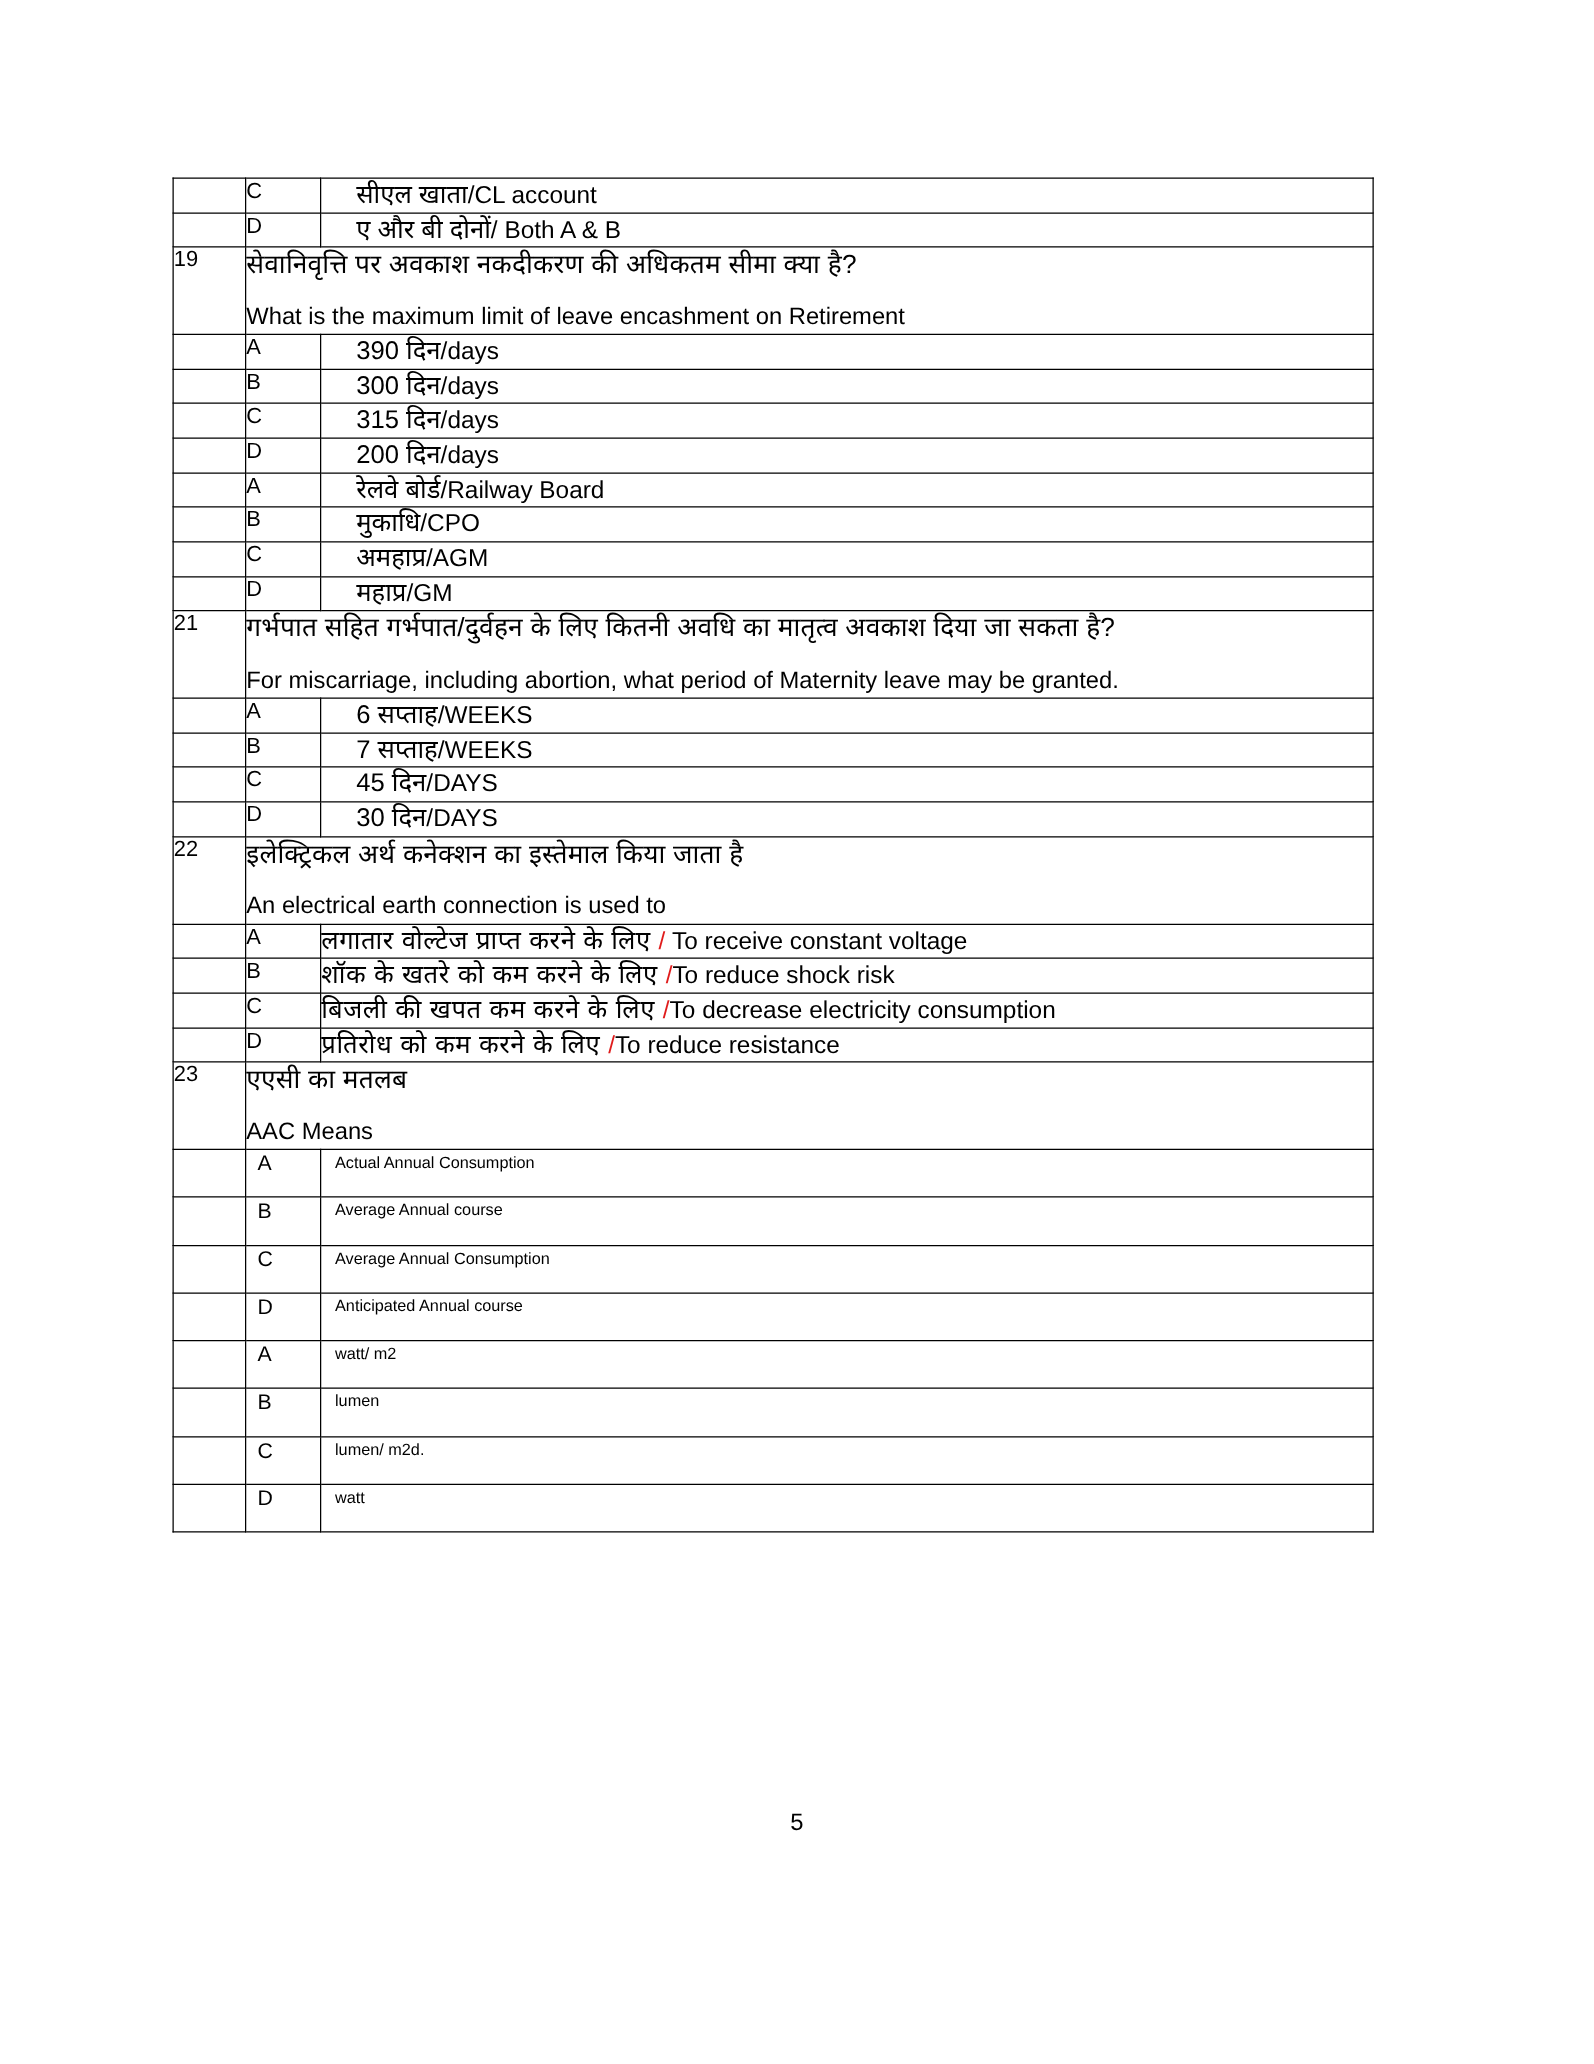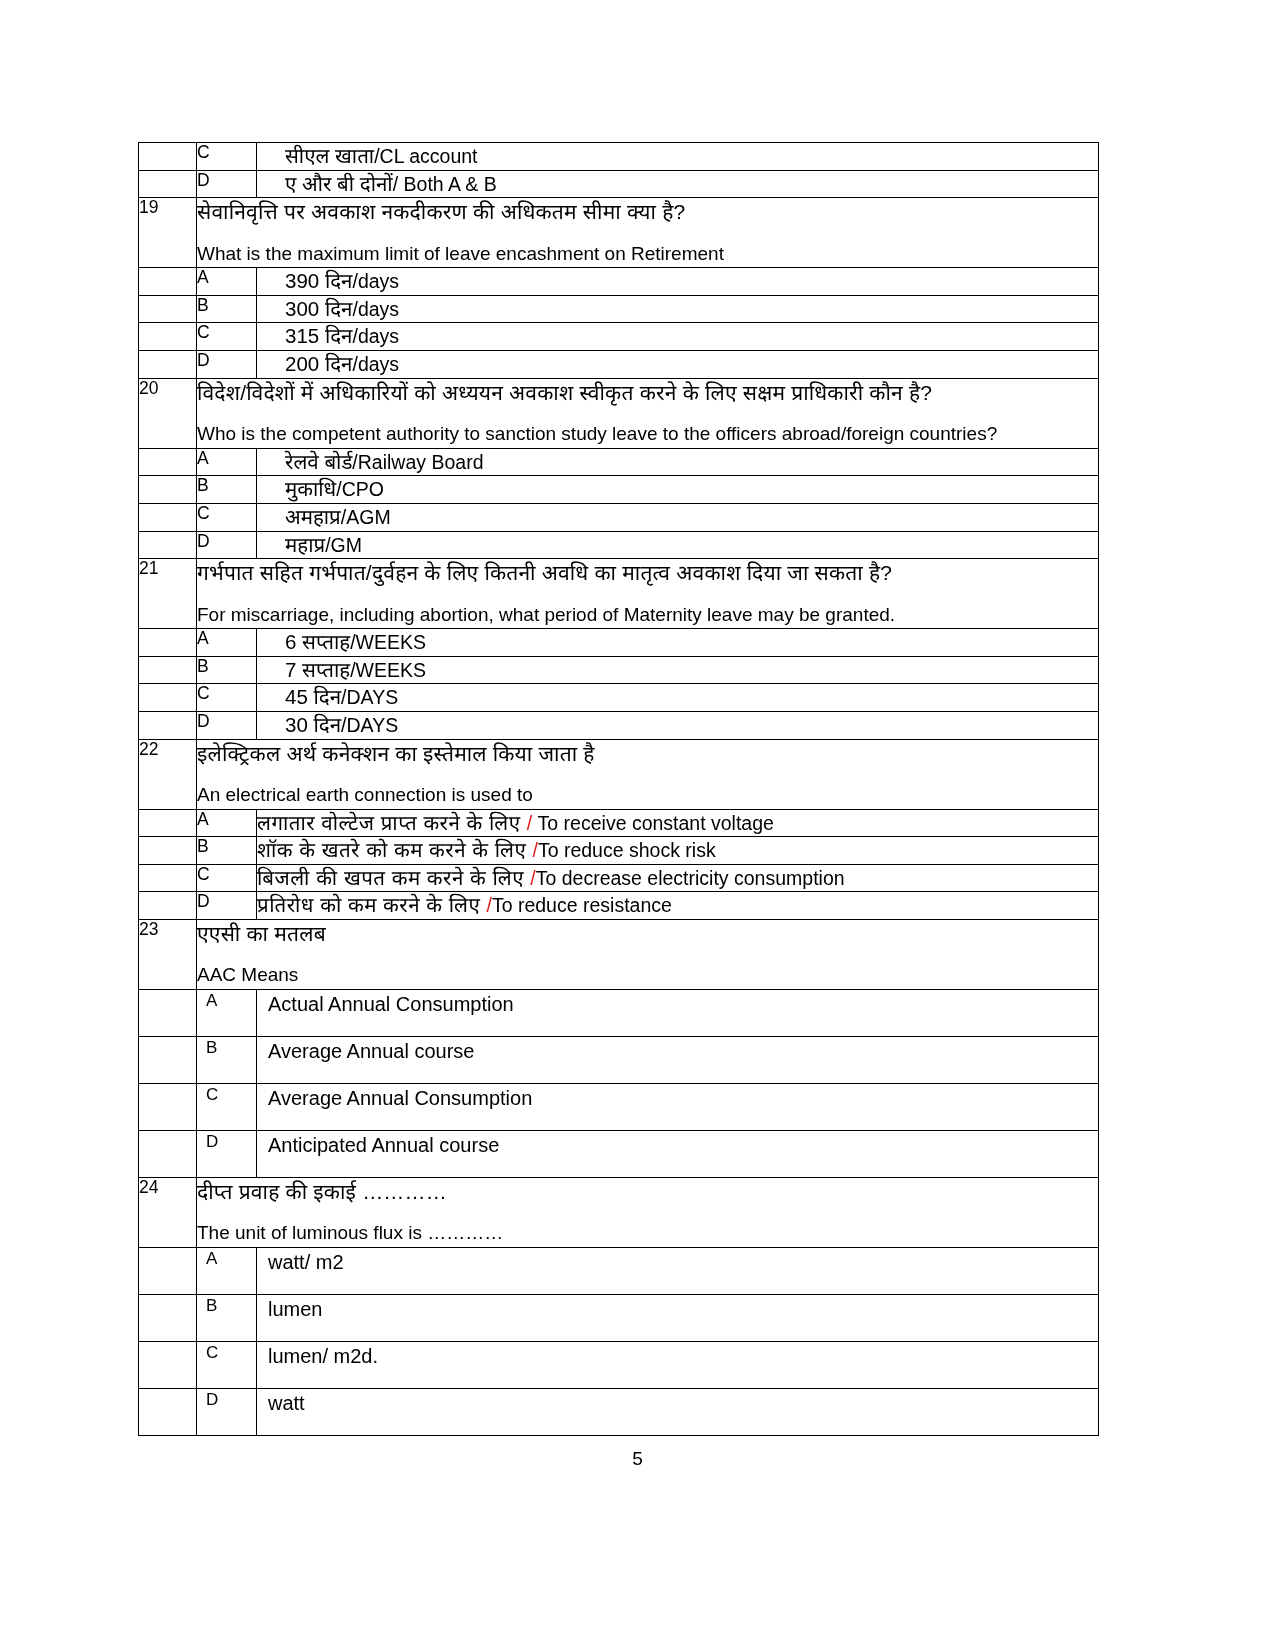--- a/index.html
+++ b/index.html
@@ -77,21 +77,21 @@
 
   
   .opt {
     padding: 6px 6px 8px 11px;
     font-size: 19.5px;
     line-height: 1.3;
     white-space: nowrap;
   }
   .opt.dense {
     padding: 2px 6px 19px 11px;
-    font-size: 20px;
+    font-size: 13px;
     line-height: 1.25;
   }
   .opt .hi {
     font-size: 20.5px;
     margin-left: 28px;
   }
   .opt .hi-sp {
     font-size: 20.5px;
     letter-spacing: 0.5px;
   }
@@ -151,27 +151,20 @@
           <td class="num"></td>
           <td class="let">C</td>
           <td class="opt"><span class="hi">315 दिन</span><span class="">/</span><span>days</span></td>
         </tr>
         <tr>
           <td class="num"></td>
           <td class="let">D</td>
           <td class="opt"><span class="hi">200 दिन</span><span class="">/</span><span>days</span></td>
         </tr>
         <tr>
-          <td class="num">20</td>
-          <td class="qtext" colspan="2">
-            <div class="q-hi">विदेश/विदेशों में अधिकारियों को अध्ययन अवकाश स्वीकृत करने के लिए सक्षम प्राधिकारी कौन है?</div>
-            <div class="q-en">Who is the competent authority to sanction study leave to the officers abroad/foreign countries?</div>
-          </td>
-        </tr>
-        <tr>
           <td class="num"></td>
           <td class="let">A</td>
           <td class="opt"><span class="hi">रेलवे बोर्ड</span><span class="">/</span><span>Railway Board</span></td>
         </tr>
         <tr>
           <td class="num"></td>
           <td class="let">B</td>
           <td class="opt"><span class="hi">मुकाधि</span><span class="">/</span><span>CPO</span></td>
         </tr>
         <tr>
@@ -259,27 +252,20 @@
           <td class="num"></td>
           <td class="let tight">C</td>
           <td class="opt dense"><span>Average Annual Consumption</span></td>
         </tr>
         <tr>
           <td class="num"></td>
           <td class="let tight">D</td>
           <td class="opt dense"><span>Anticipated Annual course</span></td>
         </tr>
         <tr>
-          <td class="num">24</td>
-          <td class="qtext" colspan="2">
-            <div class="q-hi">दीप्त प्रवाह की इकाई …………</div>
-            <div class="q-en">The unit of luminous flux is …………</div>
-          </td>
-        </tr>
-        <tr>
           <td class="num"></td>
           <td class="let tight">A</td>
           <td class="opt dense"><span>watt/ m2</span></td>
         </tr>
         <tr>
           <td class="num"></td>
           <td class="let tight">B</td>
           <td class="opt dense"><span>lumen</span></td>
         </tr>
         <tr>

